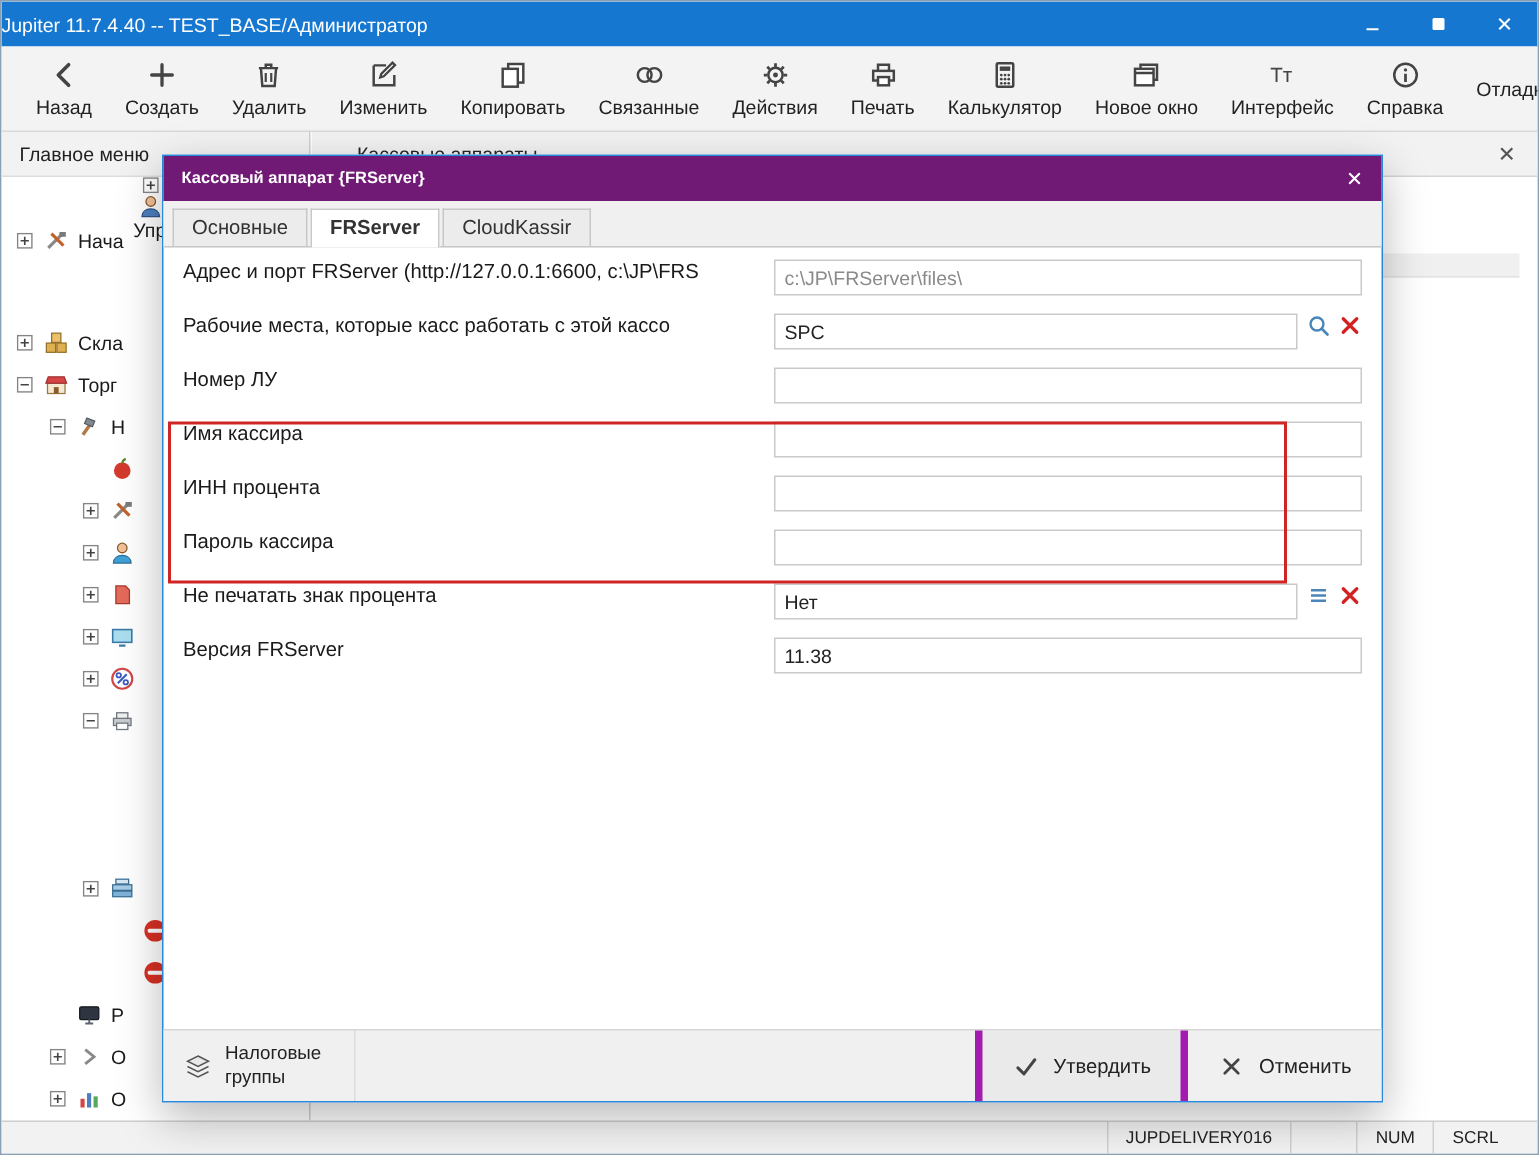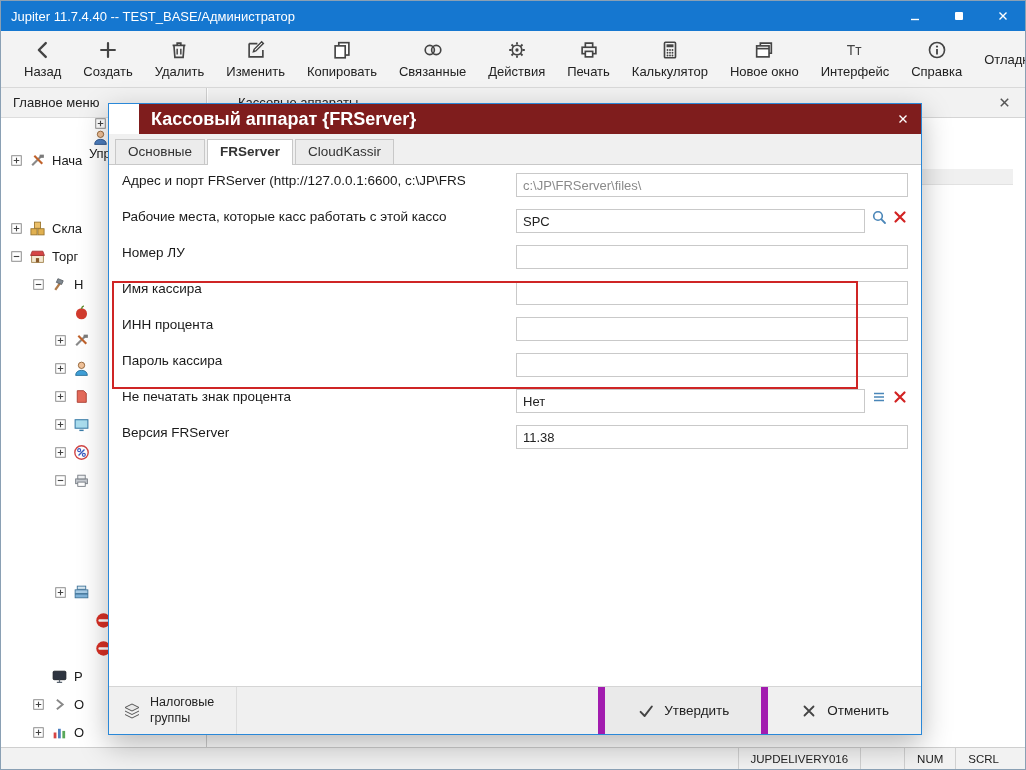--- a/index.html
+++ b/index.html
@@ -1,20 +1,20 @@
 <!DOCTYPE html>
 <html><head>
 <meta charset="utf-8">
 <style>
   *{margin:0;padding:0;box-sizing:border-box;font-family:"Liberation Sans","DejaVu Sans",sans-serif;}
   html,body{background:#888;}
   .window{position:relative;width:1026px;height:770px;background:#fff;border:1px solid #8aa0b4;overflow:hidden;}
   
   .titlebar{position:absolute;top:0;left:0;right:0;height:30px;background:#1577d0;color:#fff;display:flex;align-items:center;}
-  .titlebar .title{margin-left:10px;font-size:13px;}
+  .titlebar .title{margin-left:0;font-size:13px;}
   .win-controls{margin-left:auto;display:flex;height:100%;}
   .win-btn{width:44px;height:100%;display:flex;align-items:center;justify-content:center;}
   .win-btn span{width:12px;height:12px;display:block;}
   
   .toolbar{position:absolute;top:30px;left:0;right:0;height:57px;background:#f3f3f3;border-bottom:1px solid #d9d9d9;display:flex;align-items:center;padding:0 14px;gap:4px;}
   .tb-item{display:flex;flex-direction:column;align-items:center;justify-content:center;gap:3px;padding:4px 9px;font-size:13px;color:#222;height:100%;}
   .tb-item .ticon{width:22px;height:22px;display:block;}
   .tb-item.text-only{margin-left:auto;justify-content:center;padding-right:18px;}
   .tb-label{white-space:nowrap;}
   
@@ -25,39 +25,39 @@
   .tree-row{height:28px;display:flex;align-items:center;font-size:13px;color:#1a1a1a;white-space:nowrap;}
   .tree-row.selected{background:#14181f;color:#fff;}
   .expander{width:11px;height:11px;flex:0 0 11px;margin-right:7px;display:block;}
   .tree-icon{width:17px;height:17px;flex:0 0 17px;margin-right:6px;display:block;}
   .main{position:absolute;top:0;bottom:0;left:207px;right:0;background:#fff;}
   .main-header{height:30px;background:#f2f2f2;border-bottom:1px solid #d5d5d5;display:flex;align-items:center;padding:0 14px 0 30px;font-size:13px;color:#222;}
   .main-close{margin-left:auto;width:13px;height:13px;display:block;}
   .grid-band{position:absolute;top:81px;left:0;right:12px;height:16px;background:#f0f0f0;border-bottom:1px solid #e2e2e2;}
   
   .dialog{position:absolute;left:107px;top:102px;width:814px;height:632px;background:#fff;border:1px solid #2a88d8;box-shadow:0 10px 28px rgba(0,0,0,.28);z-index:10;display:flex;flex-direction:column;}
-  .dlg-titlebar{height:30px;background:#7f1d1d;color:#fff;display:flex;align-items:center;padding:0 12px;font-size:18px;font-weight:bold;flex:0 0 30px;margin-left:30px;}
+  .dlg-titlebar{height:30px;background:#701a75;color:#fff;display:flex;align-items:center;padding:0 12px;font-size:11px;font-weight:bold;flex:0 0 30px;}
   .dlg-close{margin-left:auto;width:12px;height:12px;display:block;}
   .dlg-tabs{height:31px;background:#f0f0f0;display:flex;align-items:flex-end;padding:5px 6px 0 6px;border-bottom:1px solid #c8c8c8;gap:2px;flex:0 0 31px;}
   .dlg-tab{padding:4px 12px 5px;font-size:13.5px;border:1px solid #c8c8c8;border-bottom:none;background:#ececec;color:#333;}
   .dlg-tab.active{background:#fff;font-weight:bold;position:relative;top:1px;padding-bottom:6px;}
   .dlg-form{position:relative;flex:1;padding-top:8px;overflow:hidden;}
   .form-row{height:36px;display:flex;align-items:flex-start;padding:0 13px;}
   .form-label{font-size:13.5px;color:#1a1a1a;flex:0 0 394px;white-space:nowrap;overflow:hidden;}
   .form-input{flex:1;height:24px;border:1px solid #c9c9c9;font-size:13px;padding:0 6px;color:#222;background:#fff;min-width:0;outline:none;}
   .form-input.muted{color:#8a8a8a;}
   .row-icons{display:flex;align-items:center;gap:5px;margin-left:6px;}
   .row-icon{width:16px;height:16px;display:block;}
   .red-box{position:absolute;left:3px;top:116px;width:746px;height:108px;border:2px solid #cf2525;z-index:3;pointer-events:none;}
   .dlg-footer{height:48px;background:#f0f0f0;border-top:1px solid #d5d5d5;display:flex;align-items:stretch;flex:0 0 48px;}
   .footer-left{display:flex;align-items:center;gap:9px;padding:16px 14px;font-size:12.5px;color:#222;border-right:1px solid #dcdcdc;}
   .footer-left .ficon{width:18px;height:18px;display:block;}
   .footer-left .ftext{width:72px;line-height:1.25;}
   .footer-spacer{flex:1;}
-  .footer-btn{display:flex;align-items:center;gap:9px;padding:0 32px;font-size:13.5px;color:#222;border-left:7px solid #a21caf;}
+  .footer-btn{display:flex;align-items:center;gap:9px;padding:0 20px;font-size:13.5px;color:#222;border-left:5px solid #a21caf;}
   .footer-btn.approve{background:#eaeaea;}
   .footer-btn .bicon{width:18px;height:18px;display:block;}
   
   .statusbar{position:absolute;bottom:0;left:0;right:0;height:22px;background:#f2f2f2;border-top:1px solid #cfcfcf;display:flex;align-items:stretch;font-size:11.5px;color:#222;padding-right:14px;padding-left:20px;}
   .sb-spring{flex:1;}
   .sb-cell{border-left:1px solid #d0d0d0;display:flex;align-items:center;padding:0 12px;white-space:nowrap;}
   .sb-cell.sb-empty{width:44px;}
   svg{display:block;width:100%;height:100%;}
 </style>
 </head>

